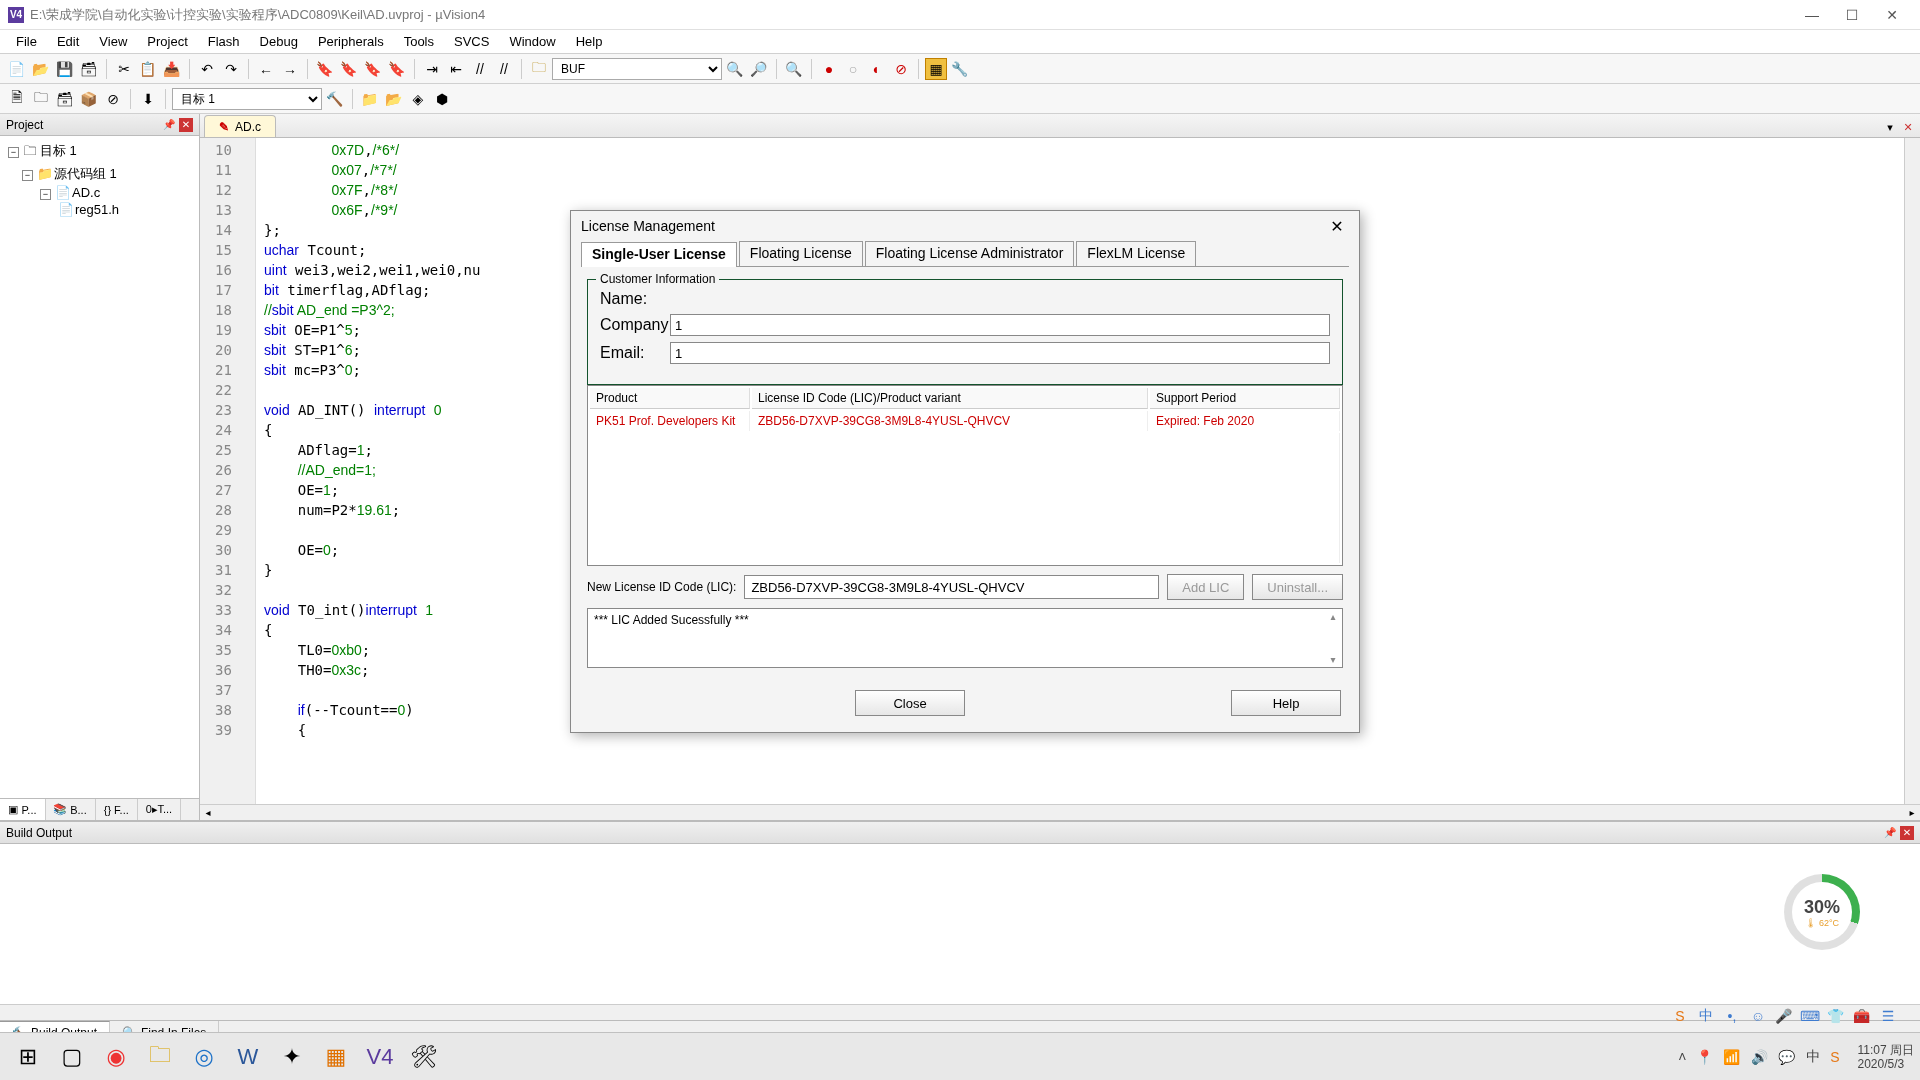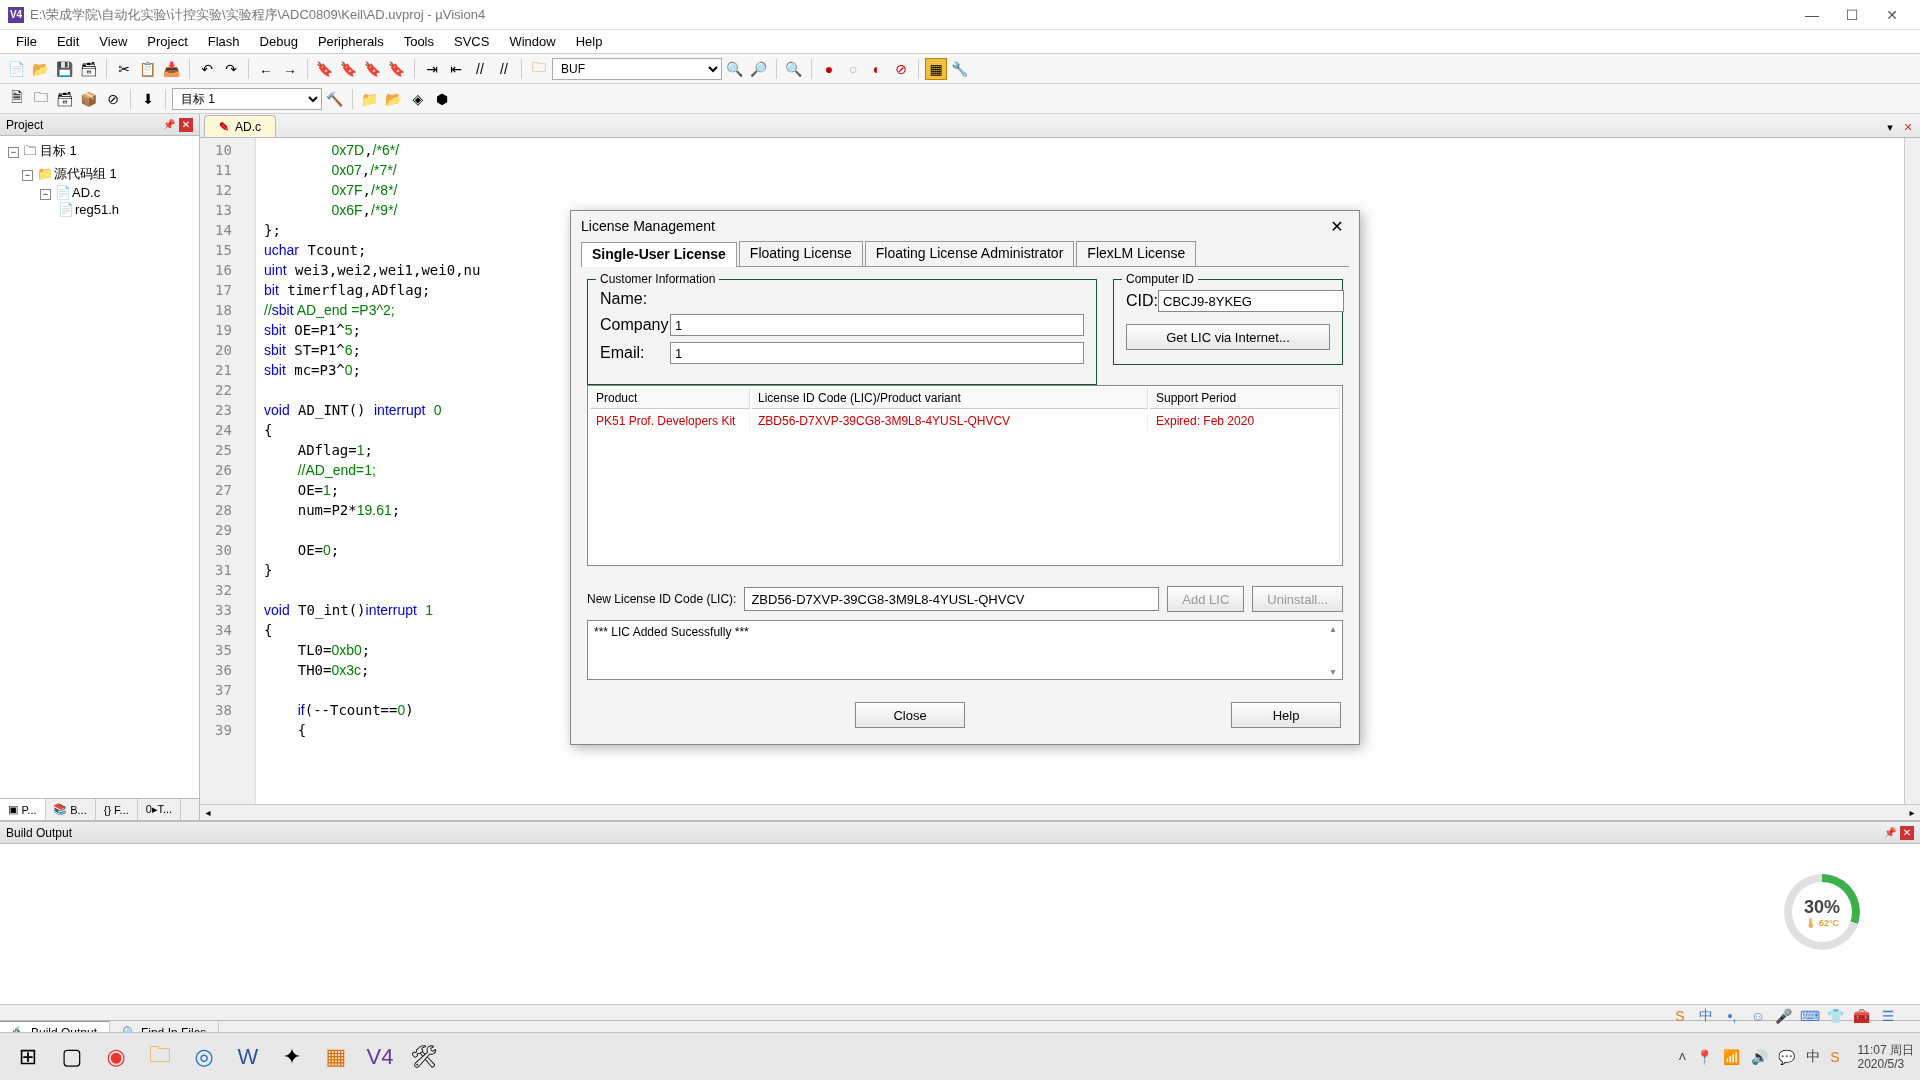--- a/index.html
+++ b/index.html
@@ -80,31 +80,31 @@
 .row input { flex: 1; height: 22px; border: 1px solid #888; padding: 0 4px; font-size: 13px; background: #fff; }
 .topgrid { display: flex; gap: 16px; }
 .topgrid .left { flex: 1; }
 .topgrid .right { width: 230px; }
 .btn { height: 26px; padding: 0 14px; border: 1px solid #888; background: linear-gradient(#fff,#e6e6e6); cursor: pointer; font-size: 13px; }
 .btn:disabled { color: #999; }
 .lictable { width: 100%; border: 1px solid #888; background: #fff; font-size: 12px; }
 .lictable th { text-align: left; padding: 3px 6px; border-bottom: 1px solid #ccc; border-right: 1px solid #ddd; font-weight: normal; background: #f9f9f9; }
 .lictable td { padding: 3px 6px; color: #c00; border-right: 1px solid #eee; }
 .lictable .spacer td { height: 130px; }
-.newlic { display: flex; align-items: center; gap: 8px; margin-top: 20px; }
+.newlic { display: flex; align-items: center; gap: 8px; margin-top: 8px; }
 .newlic input { flex: 1; height: 24px; border: 1px solid #888; padding: 0 6px; font-size: 13px; }
 .logbox { margin-top: 8px; height: 60px; border: 1px solid #888; background: #fff; padding: 4px 6px; font-size: 12px; overflow: auto; position: relative; }
 .logbox .sarrow2 { position: absolute; right: 2px; width: 14px; font-size: 10px; text-align: center; color: #888; }
 .dlgbtns { display: flex; justify-content: space-between; padding: 10px 18px 16px; }
 
 
 .gauge { position: absolute; right: 90px; top: 860px; width: 76px; height: 76px; border-radius: 50%; background: conic-gradient(#3db04e 0 108deg, #e0e0e0 108deg 360deg); display: flex; align-items: center; justify-content: center; }
 .gauge .inner { width: 60px; height: 60px; border-radius: 50%; background: #fff; display: flex; flex-direction: column; align-items: center; justify-content: center; }
 .gauge .pct { font-size: 18px; font-weight: bold; color: #444; }
-.gauge .sub { font-size: 9px; color: #e8a030; font-weight: bold; }
+.gauge .sub { font-size: 9px; color: #e8a030; }
 
 
 .taskbar { position: absolute; left: 0; right: 0; bottom: 0; height: 48px; background: #e8e8e8; border-top: 1px solid #c0c0c0; display: flex; align-items: center; padding: 0 6px; }
 .taskbar .tbicon { width: 44px; height: 40px; display: flex; align-items: center; justify-content: center; font-size: 22px; cursor: pointer; }
 .taskbar .fill { flex: 1; }
 .tray { display: flex; align-items: center; gap: 10px; font-size: 12px; color: #444; }
 .tray .ticon2 { font-size: 14px; cursor: pointer; }
 .clock { text-align: left; line-height: 14px; margin-left: 8px; }
 
 
@@ -340,30 +340,20 @@
               <label>Name:</label>
             </div>
           <div class="row">
               <label>Company:</label>
               <input value="1" style="">
             </div>
           <div class="row">
               <label>Email:</label>
               <input value="1" style="">
             </div>
-        </div>
-      </div>
-      <div class="right">
-        <div class="fieldset">
-          <div class="legend">Computer ID</div>
-          <div class="row">
-              <label style="width:36px">CID:</label>
-              <input readonly="" value="CBCJ9-8YKEG" style="">
-            </div>
-          <button class="btn" style="width:100%;margin-top:6px">Get LIC via Internet...</button>
         </div>
       </div>
     </div>
 
     <table class="lictable">
       <thead>
           <tr>
         <th style="width:160px">Product</th>
         <th>License ID Code (LIC)/Product variant</th>
         <th style="width:190px">Support Period</th>

